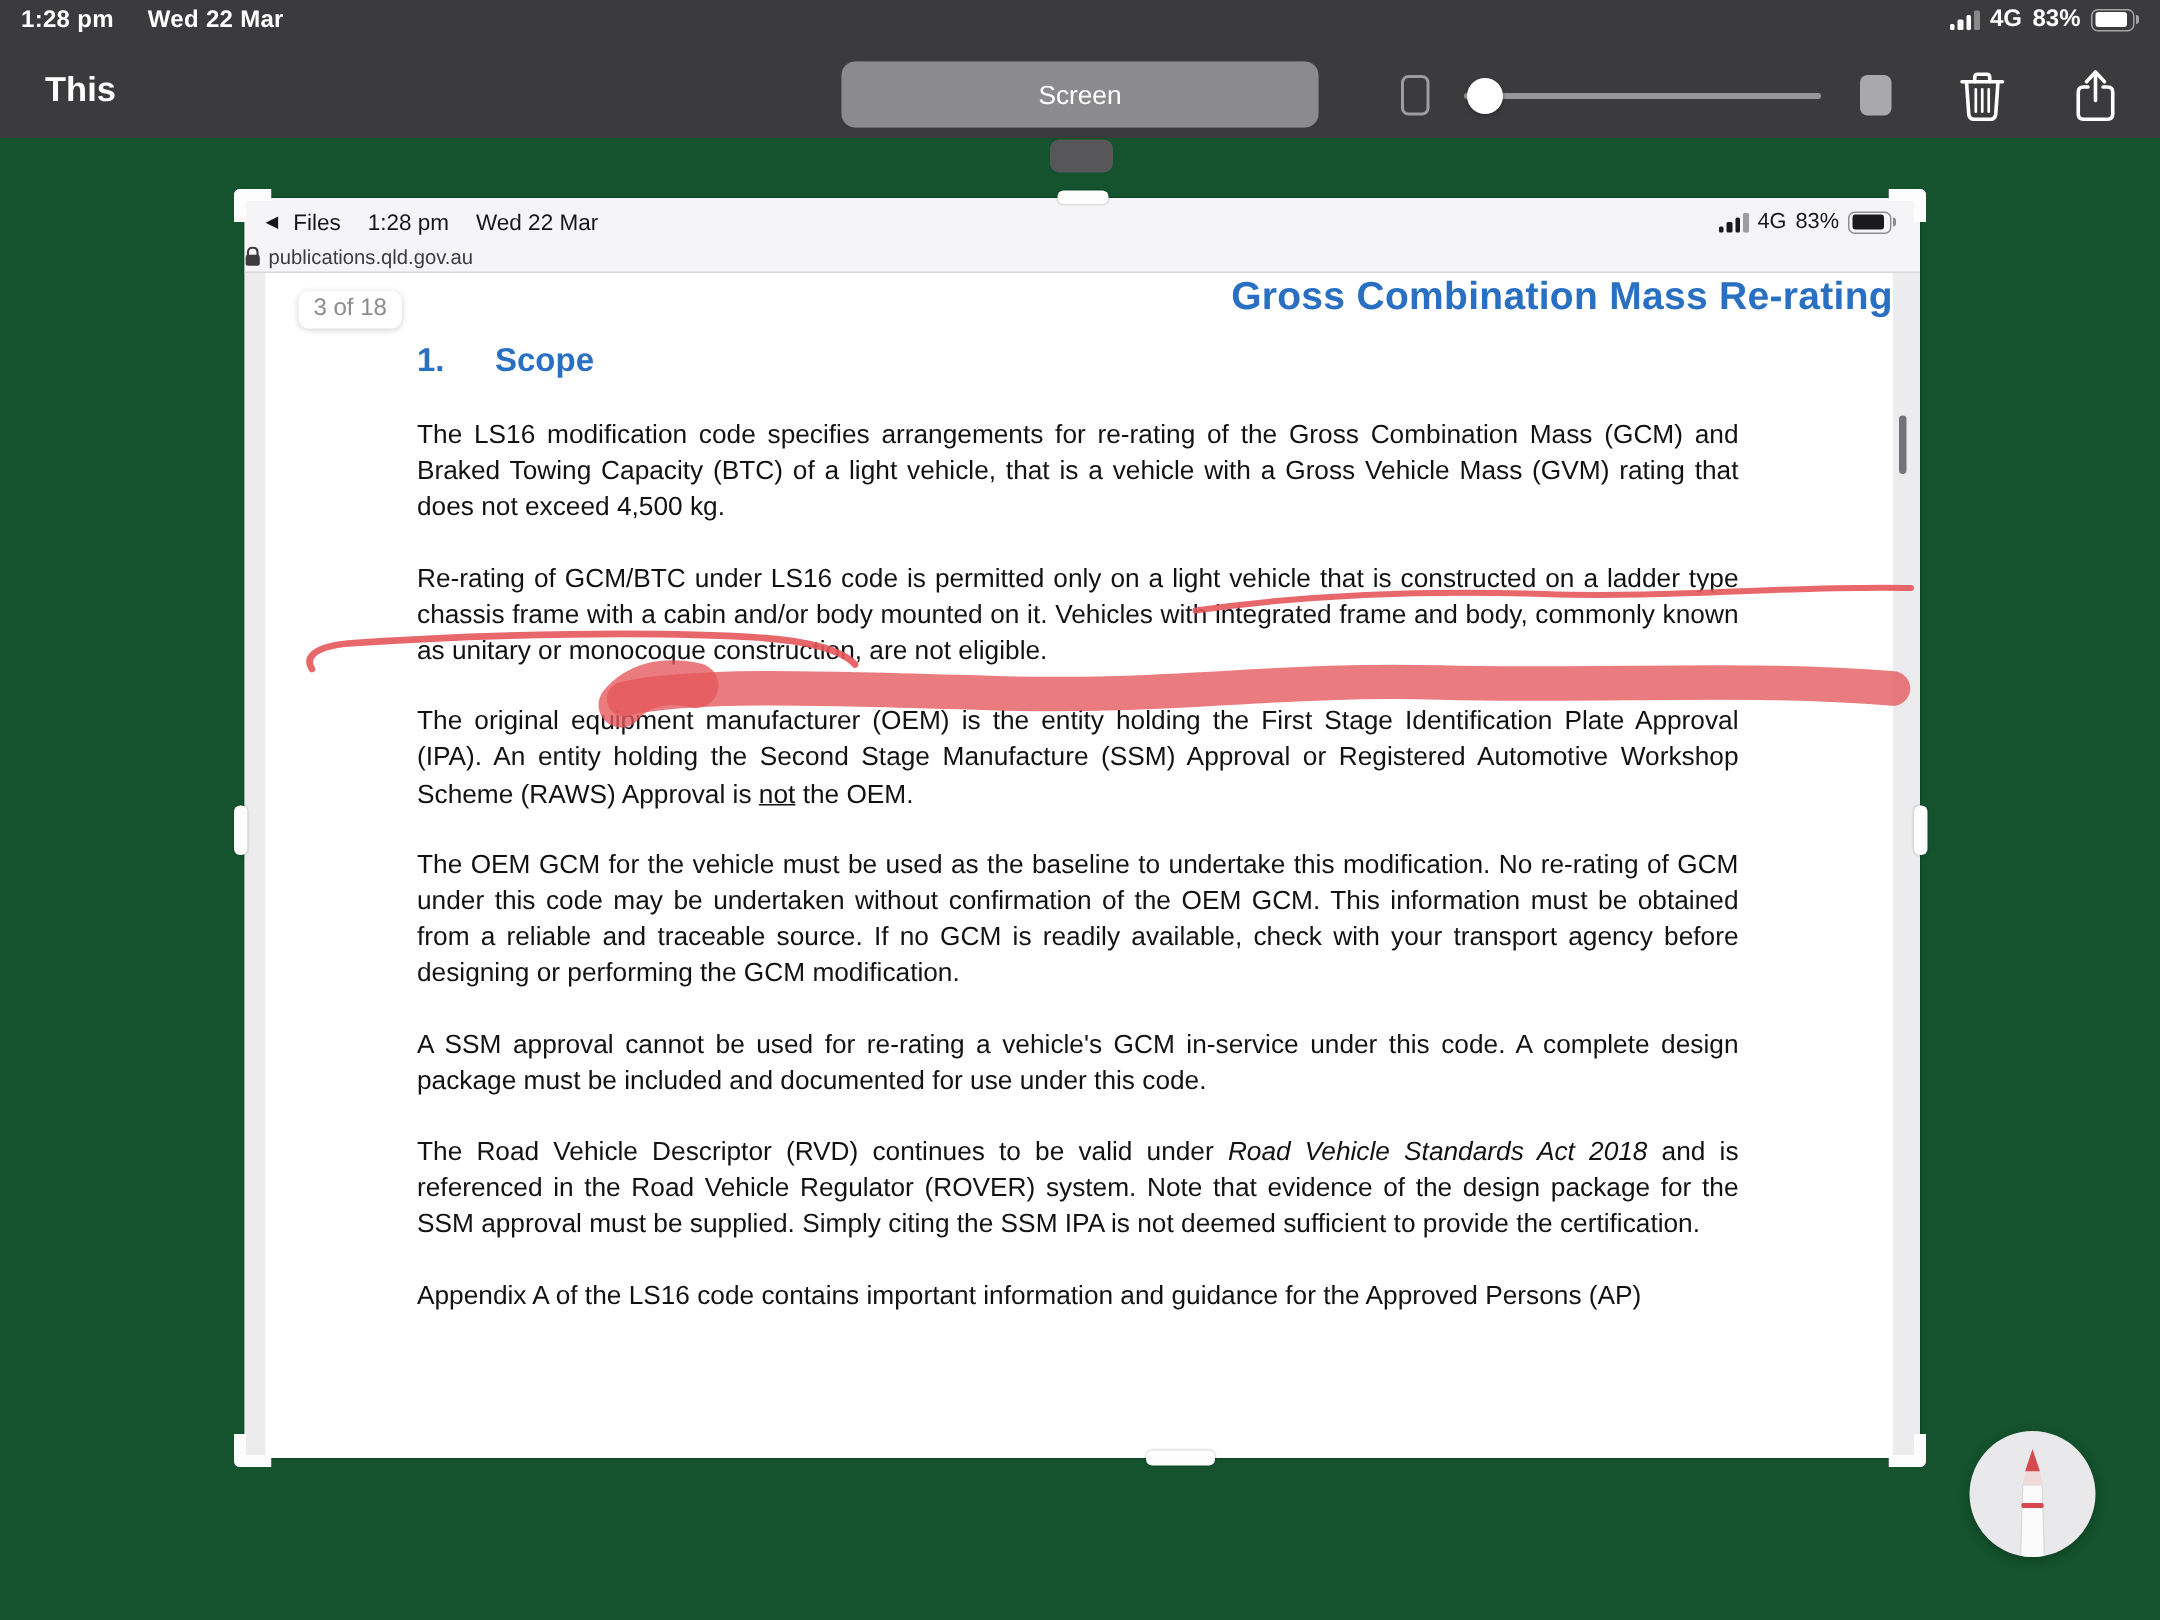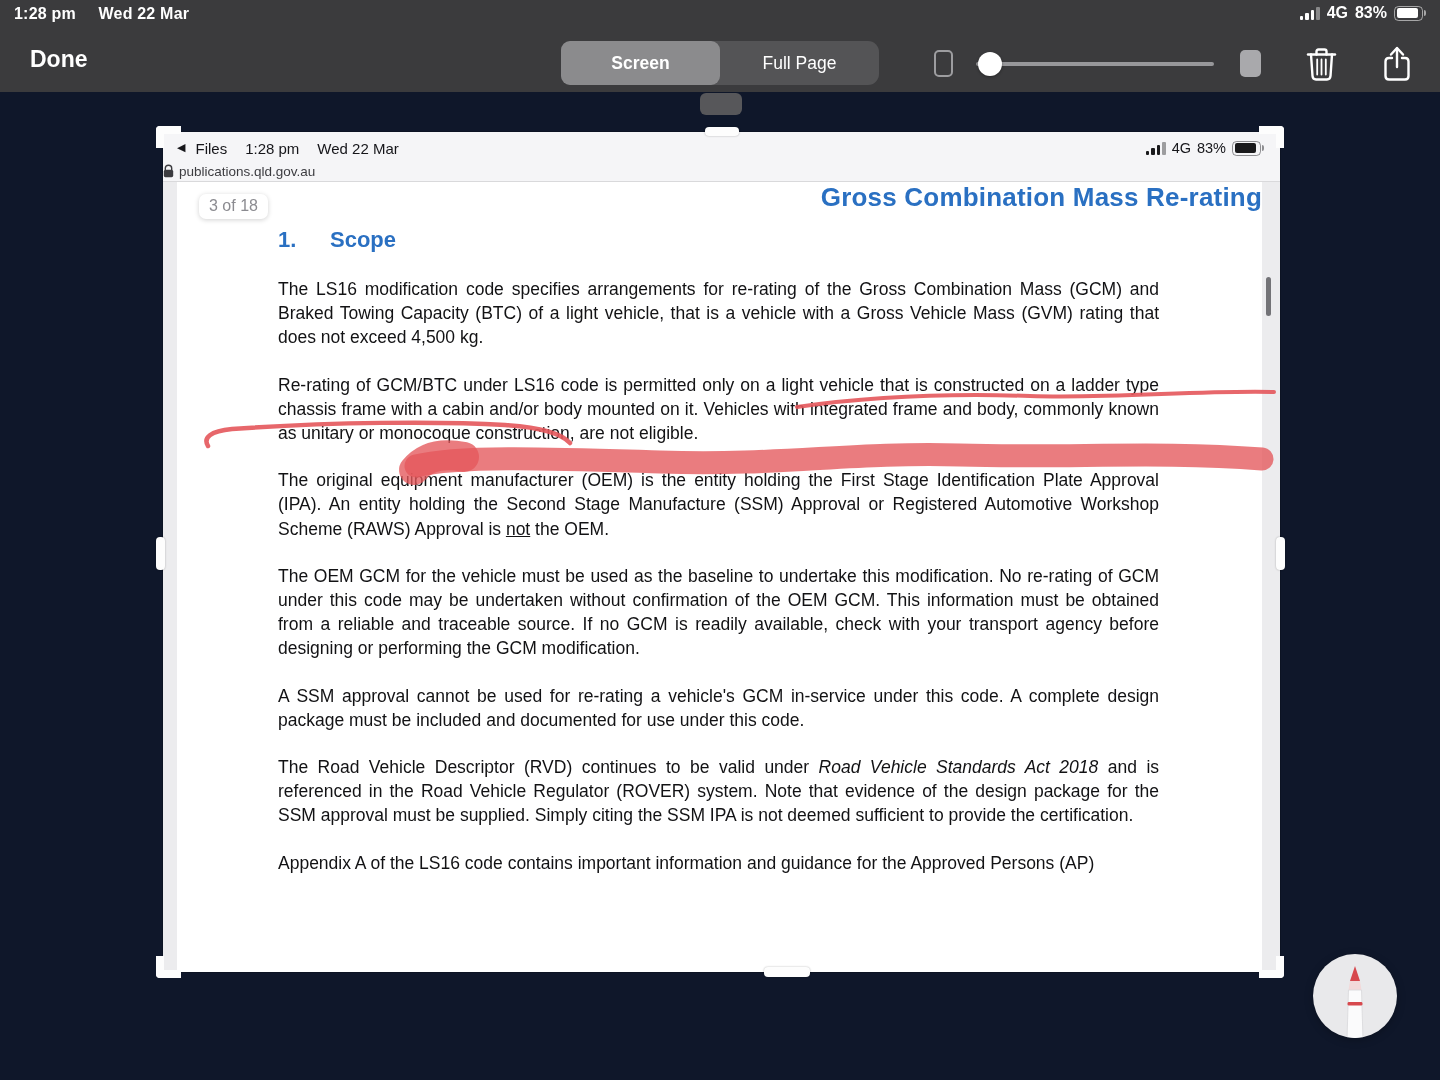--- a/index.html
+++ b/index.html
@@ -1,39 +1,39 @@
 <!DOCTYPE html>
 <html><head>
 <meta charset="utf-8">
 <style>
   * { margin:0; padding:0; box-sizing:border-box; }
   html,body { width:1440px; height:1080px; overflow:hidden; background:#2a2a2c; }
   body { font-family:"Liberation Sans", sans-serif; }
-  .stage { position:relative; width:1440px; height:1080px; background:#0f172a; overflow:hidden; }
+  .stage { position:relative; width:1440px; height:1080px; background:#14532d; overflow:hidden; }
 
   
   .topbar { position:absolute; left:0; top:0; width:1440px; height:92px; background:#3b3b3d; z-index:5; }
   .statusrow { position:absolute; left:0; top:0; width:1440px; height:30px; color:#fff; }
   .st-left { position:absolute; left:14px; top:5px; font-size:16px; font-weight:700; letter-spacing:.2px; }
   .st-left .date { margin-left:18px; font-weight:700; }
   .st-right { position:absolute; right:12px; top:4px; display:flex; align-items:center; gap:7px; font-size:16px; font-weight:600; }
   .sigbars { display:flex; align-items:flex-end; gap:2px; height:13px; }
   .sigbars i { display:block; width:3.5px; background:#fff; border-radius:1px; }
   .sigbars i:nth-child(1){height:4px;} .sigbars i:nth-child(2){height:7px;}
   .sigbars i:nth-child(3){height:10px;} .sigbars i:nth-child(4){height:13px; opacity:.4;}
   .batt { position:relative; width:34px; height:15px; }
   .batt .shell { position:absolute; left:0; top:0; width:29px; height:15px; border:1.5px solid rgba(255,255,255,.55); border-radius:4.5px; }
   .batt .fill { position:absolute; left:2.5px; top:2.5px; width:21px; height:10px; background:#fff; border-radius:2px; }
   .batt .nub { position:absolute; right:2px; top:4.5px; width:2.5px; height:6px; background:rgba(255,255,255,.55); border-radius:0 2px 2px 0; }
 
   .done-btn { position:absolute; left:30px; top:46px; color:#fff; font-size:23px; font-weight:700; cursor:default; }
 
   .seg { position:absolute; left:561px; top:41px; width:318px; height:44px; background:#545456; border-radius:11px; display:flex; }
   .seg .opt { flex:1; display:flex; align-items:center; justify-content:center; color:#fff; font-size:17.5px; border-radius:9px; }
-  .seg .opt.sel { background:#8b8b8d; margin:0; font-weight:700; }
+  .seg .opt.sel { background:#8b8b8d; margin:0; font-weight:400; }
 
   .slider-min { position:absolute; left:934px; top:50px; width:19px; height:27px; border:2px solid #9d9da0; border-radius:5px; }
   .slider { position:absolute; left:976px; top:52px; width:238px; height:24px; }
   .slider .track { position:absolute; left:0; top:10px; width:100%; height:4px; background:#97979a; border-radius:2px; }
   .slider .knob { position:absolute; left:2px; top:0; width:24px; height:24px; background:#fff; border-radius:50%; box-shadow:0 1px 3px rgba(0,0,0,.35); }
   .slider-max { position:absolute; left:1240px; top:50px; width:21px; height:27px; background:#a9a9ac; border-radius:5px; }
 
   .iconbtn { position:absolute; top:44px; width:36px; height:40px; display:flex; align-items:center; justify-content:center; }
   .iconbtn svg { display:block; }
 
@@ -99,25 +99,24 @@
         <span>4G</span>
         <span>83%</span>
         <span class="batt">
             <span class="shell"></span>
             <span class="fill"></span>
             <span class="nub"></span>
           </span>
       </div>
     </div>
 
-    <div class="done-btn">Done</div>
+    <div class="done-btn">This</div>
 
     <div class="seg">
       <div class="opt sel">Screen</div>
-      <div class="opt">Full Page</div>
     </div>
 
     <div class="slider-min"></div>
     <div class="slider">
       <div class="track"></div>
       <div class="knob"></div>
     </div>
     <div class="slider-max"></div>
 
     <div class="iconbtn" style="left:1303px;">

